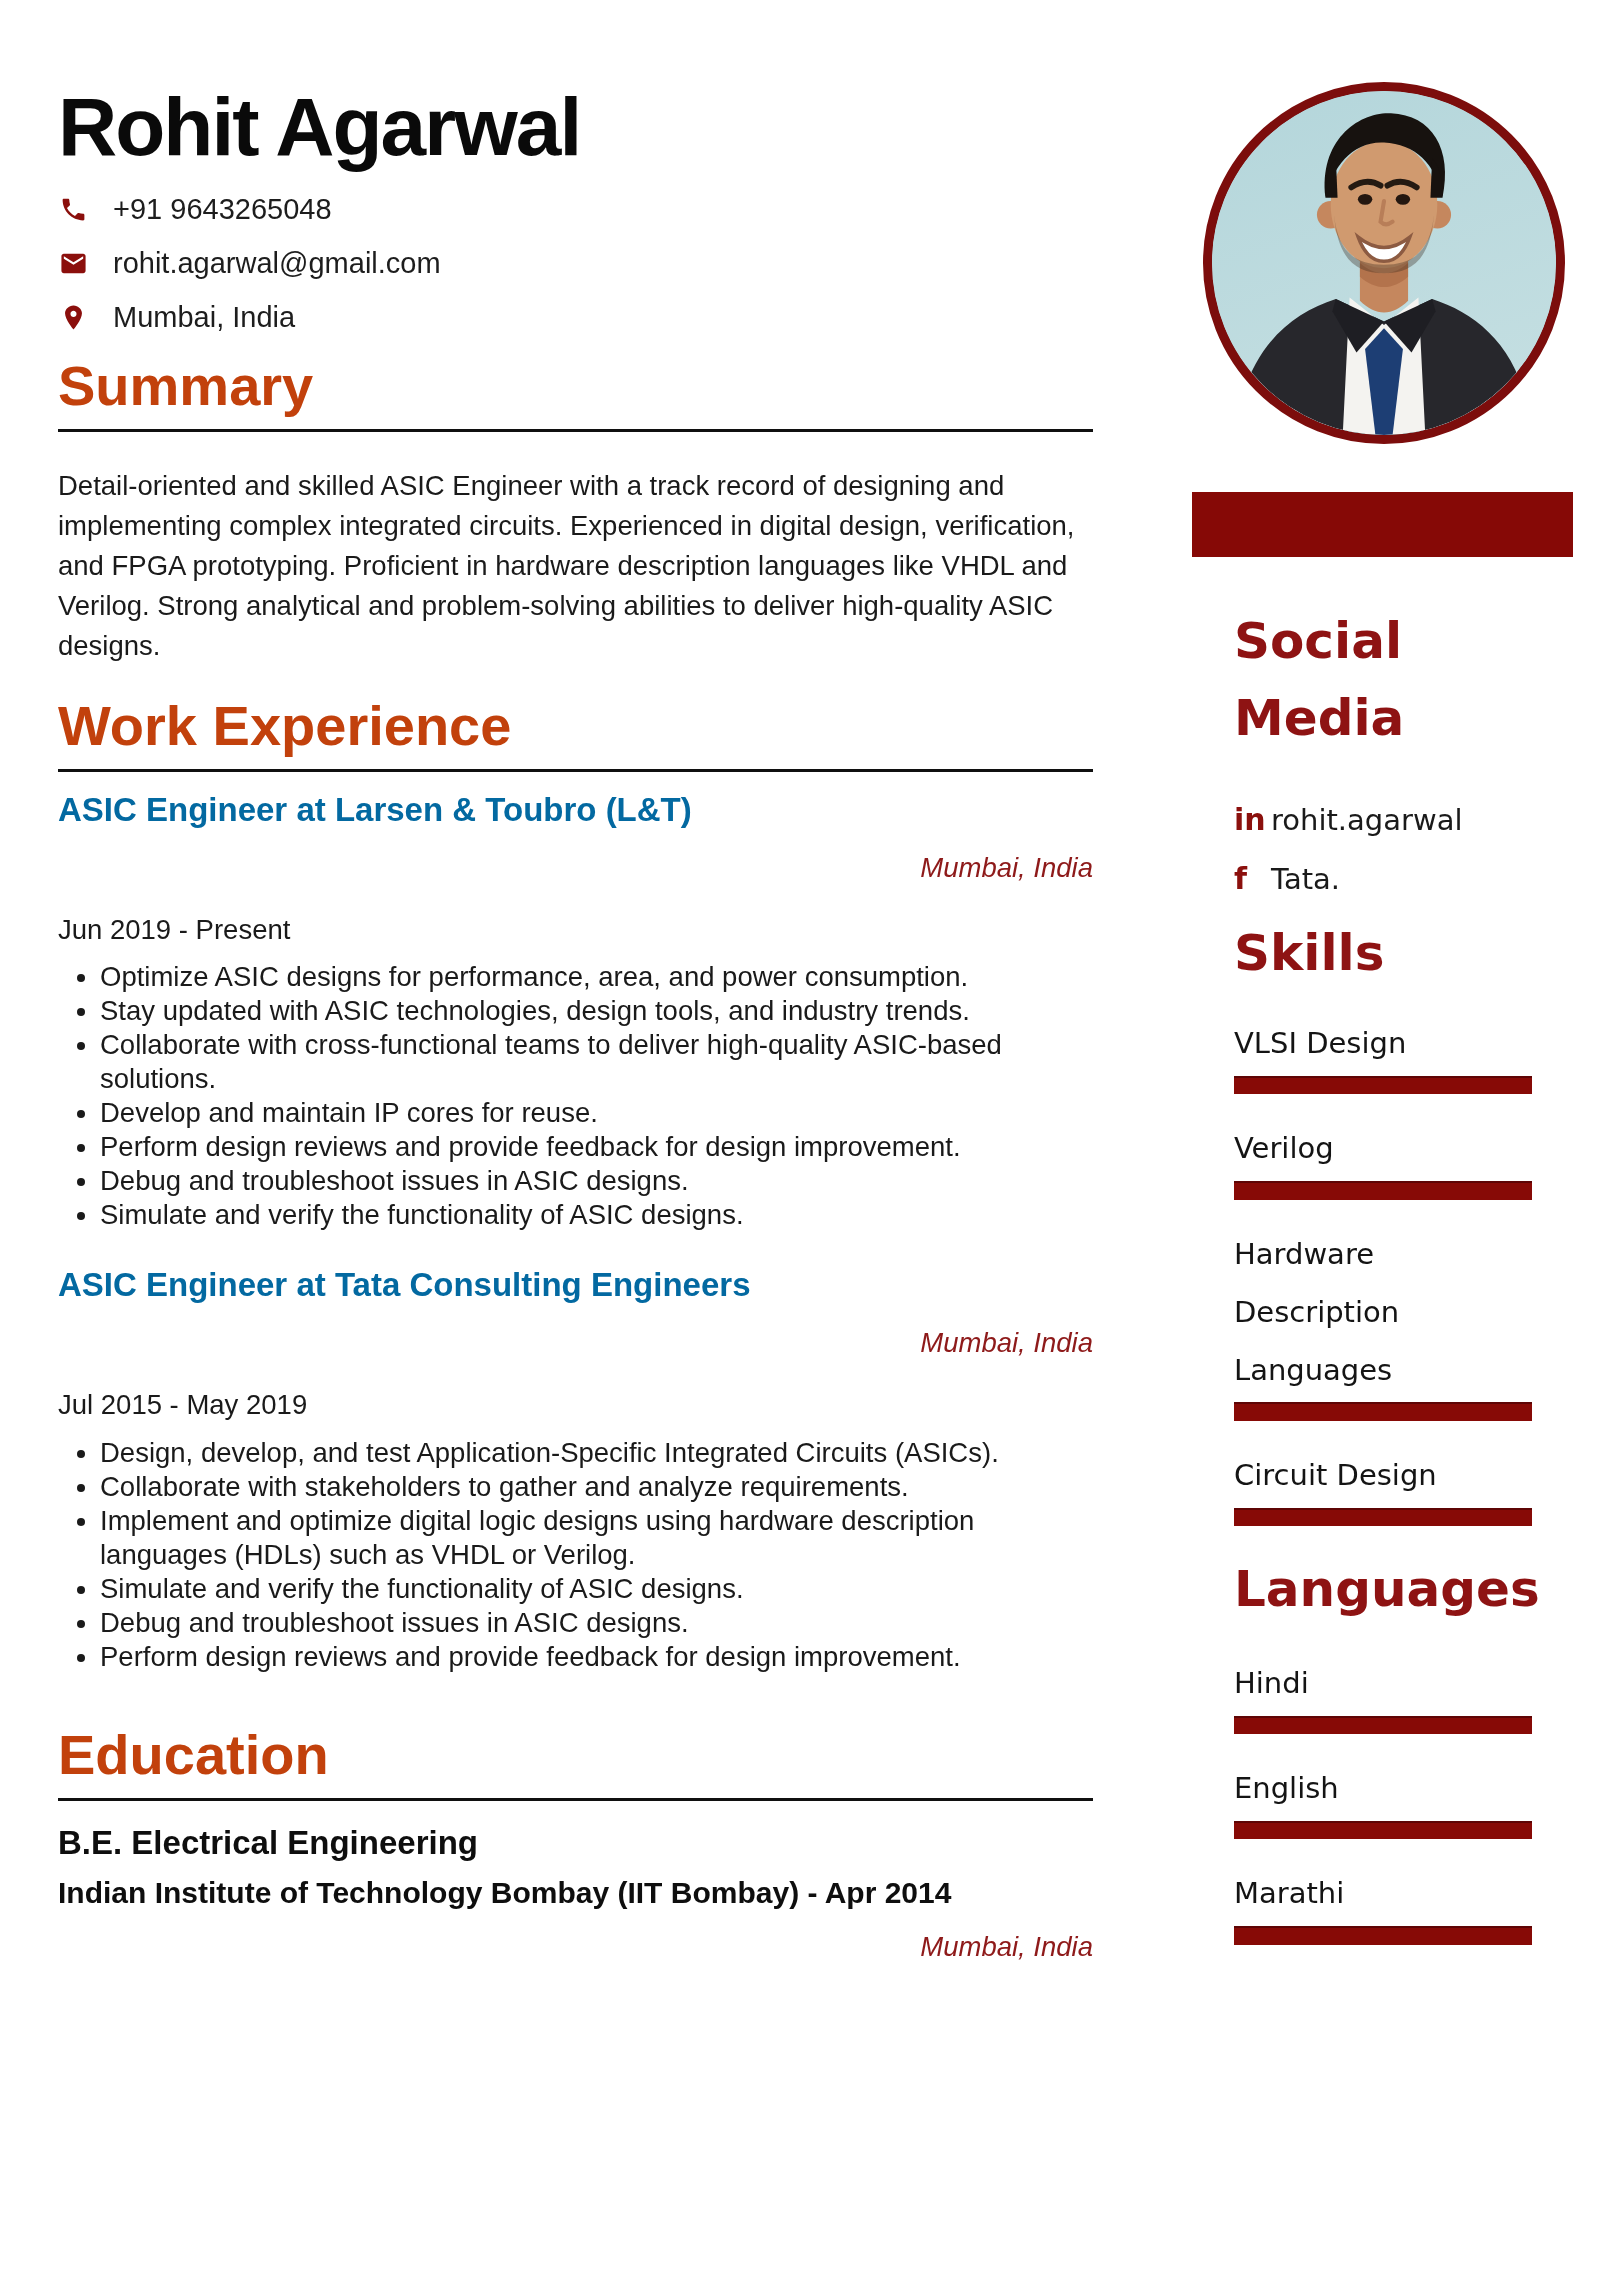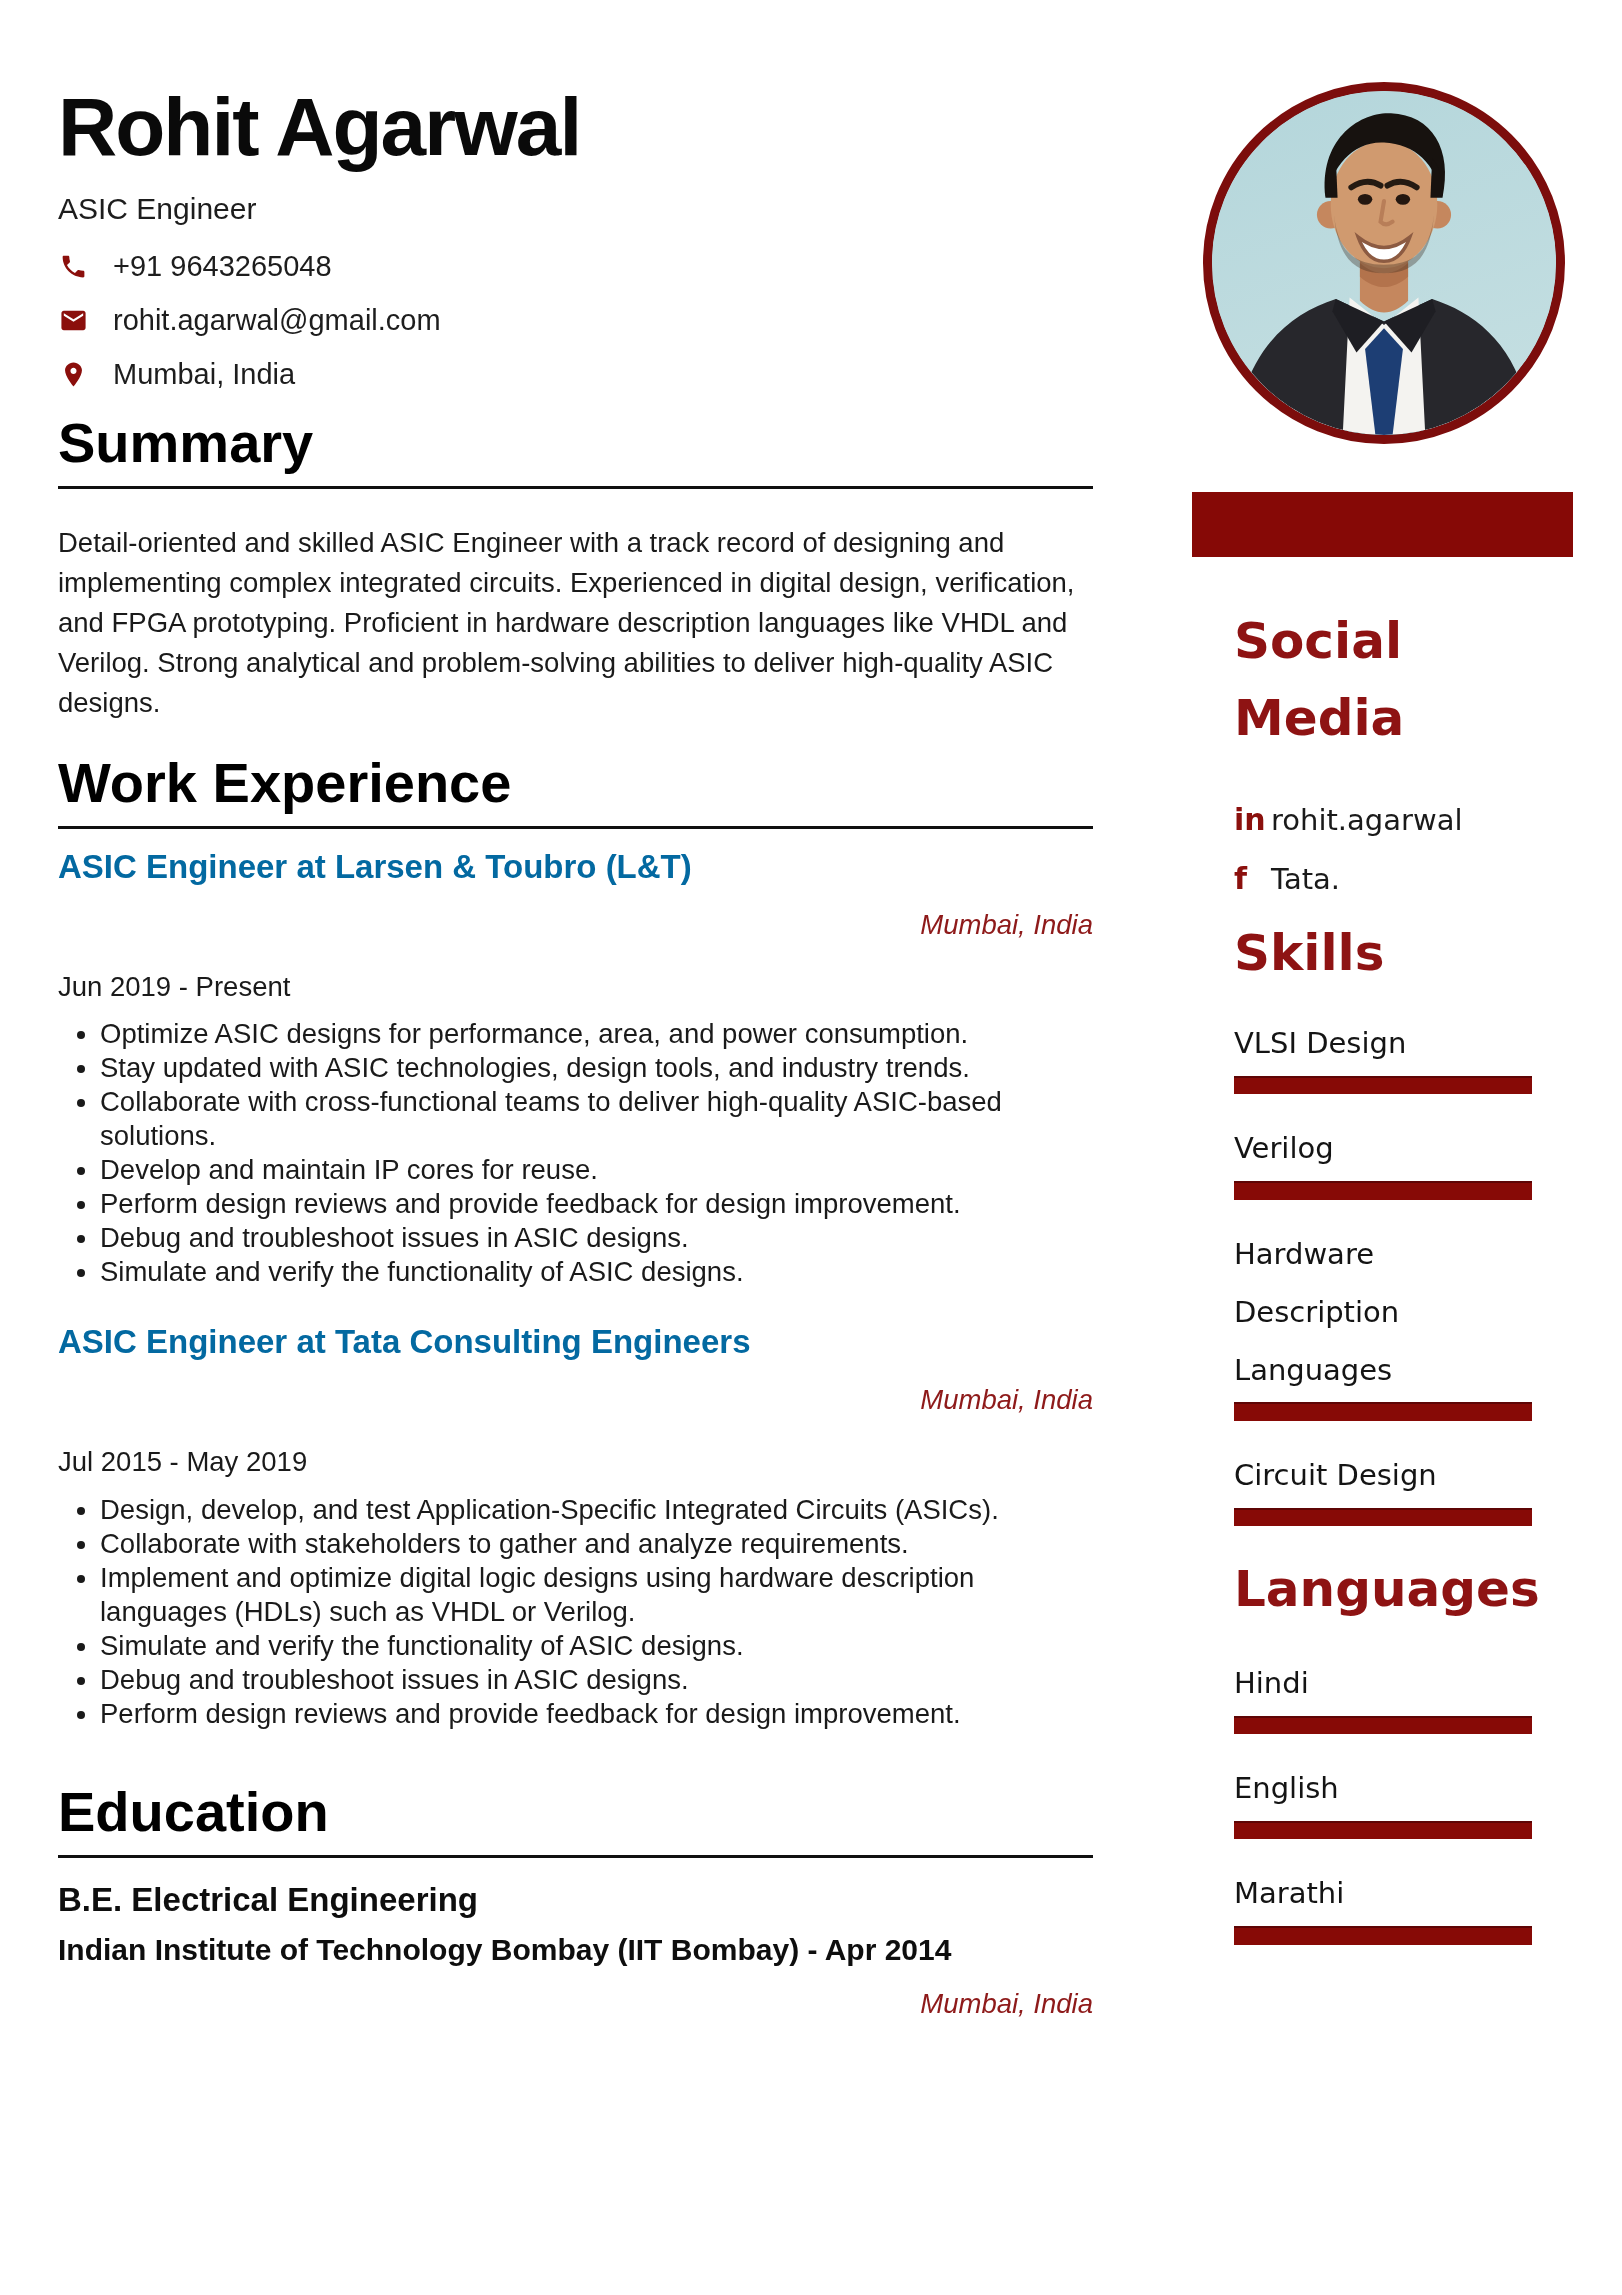--- a/index.html
+++ b/index.html
@@ -8,21 +8,21 @@
   
   .left-col{position:absolute;left:58px;top:0;width:1035px;}
   .name{font-size:82px;line-height:85px;font-weight:bold;letter-spacing:-2px;color:#0a0a0a;margin:84px 0 0 0;}
   .subtitle{font-size:30px;line-height:35px;margin-top:22px;color:#1d1d1d;}
   .contacts{margin-top:23.6px;}
   .contact-row{display:flex;align-items:center;height:33px;margin-bottom:21px;}
   .contact-icon{width:30px;height:30px;flex:0 0 30px;margin-right:25px;display:flex;align-items:center;justify-content:center;}
   .contact-icon svg{width:29px;height:29px;fill:#8b0f0c;}
   .contact-text{font-size:29px;color:#1d1d1d;}
 
-  h2.sec{font-size:56px;line-height:60px;font-weight:bold;color:#000000;margin:0;}
+  h2.sec{font-size:56px;line-height:60px;font-weight:bold;color:#c2410c;margin:0;}
   .sec-rule{border:none;border-top:3.3px solid #101010;margin:13px 0 0 0;height:0;}
 
   #summary-h{margin-top:22px;}
   .summary-text{font-size:27.5px;line-height:40px;margin:34px 0 0 0;color:#1a1a1a;}
 
   #work-h{margin-top:30px;}
   .job-title{font-size:33px;line-height:37px;font-weight:bold;color:#0369a1;}
   .job-title.j1{margin-top:19.6px;}
   .job-title.j2{margin-top:34px;}
   .job-loc{font-size:27.5px;line-height:31px;font-style:italic;color:#8e1a1a;text-align:right;margin-top:23.6px;}
@@ -57,21 +57,20 @@
   #langs-h{margin-top:19.6px;margin-bottom:26px;}
 </style>
 </head>
 <body>
 
 <div class="page">
 
   <div class="left-col">
 
     <h1 class="name">Rohit Agarwal</h1>
-    <div class="subtitle">ASIC Engineer</div>
 
     <div class="contacts">
       <div class="contact-row">
         <span class="contact-icon">
           <svg viewBox="0 0 24 24">
               <path d="M6.62 10.79c1.44 2.83 3.76 5.14 6.59 6.59l2.2-2.2c.27-.27.67-.36 1.02-.24 1.12.37 2.33.57 3.57.57.55 0 1 .45 1 1V20c0 .55-.45 1-1 1-9.39 0-17-7.61-17-17 0-.55.45-1 1-1h3.5c.55 0 1 .45 1 1 0 1.25.2 2.45.57 3.57.11.35.03.74-.25 1.02l-2.2 2.2z"></path>
             </svg>
         </span>
         <span class="contact-text">+91 9643265048</span>
       </div>

